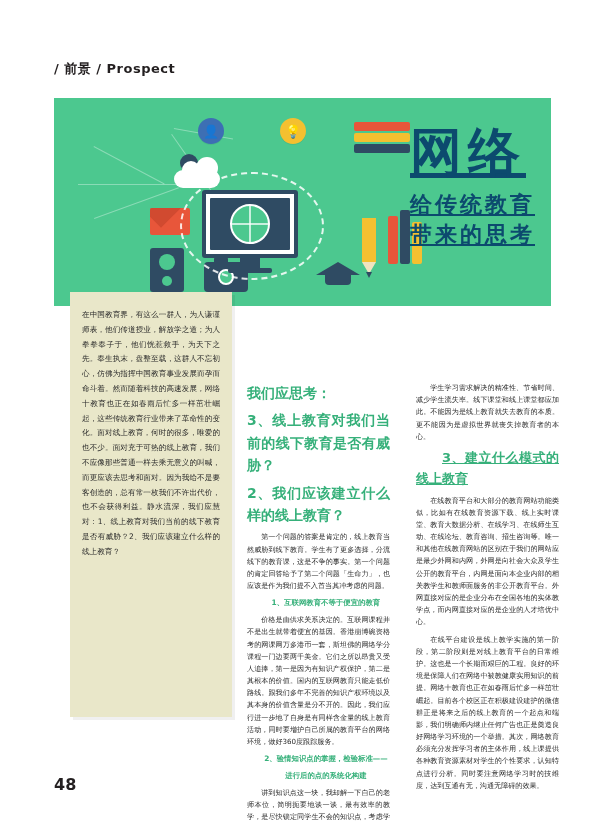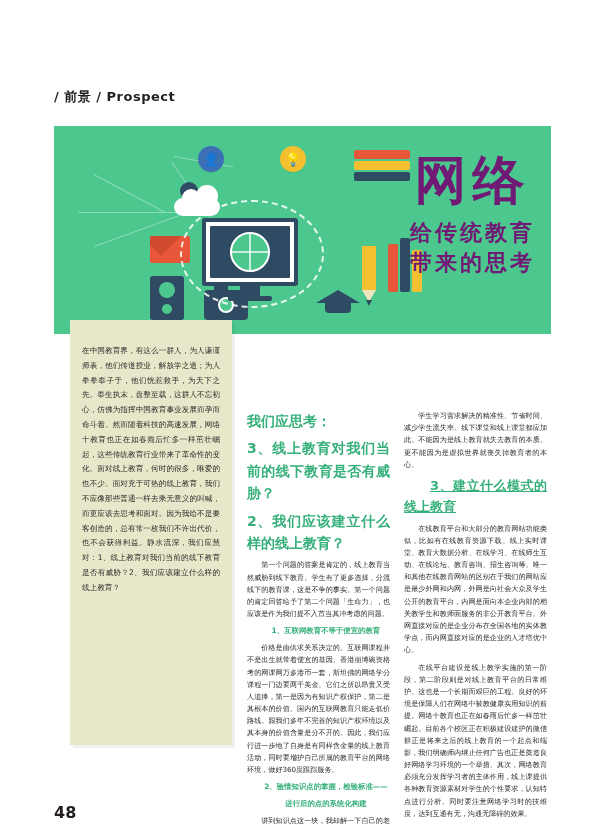--- a/index.html
+++ b/index.html
@@ -4,21 +4,21 @@
 <style>
   html,body{margin:0;padding:0;}
   body{
     width:605px;height:825px;
     background:#ffffff;
     font-family:"DejaVu Sans","Liberation Sans",sans-serif;
     color:#231f20;
     overflow:hidden;
     position:relative;
   }
-  .page{position:absolute;inset:0;margin-top:28px;}
+  .page{position:absolute;inset:0;}
 
   
   .header{
     position:absolute;left:54px;top:60px;
     font-size:13px;letter-spacing:.5px;color:#231f20;
     font-weight:bold;
   }
 
   
   .hero{
@@ -87,51 +87,51 @@
   .spk .c1{position:absolute;left:9px;top:6px;width:16px;height:16px;border-radius:50%;background:#4cc88f;}
   .spk .c2{position:absolute;left:12px;top:28px;width:10px;height:10px;border-radius:50%;background:#4cc88f;}
 
   
   .cam{position:absolute;width:44px;height:30px;background:#2f4b63;border-radius:4px;}
   .cam .lens{position:absolute;left:14px;top:7px;width:16px;height:16px;border-radius:50%;background:#4cc88f;border:2px solid #fff;box-sizing:border-box;}
   .cam .top{position:absolute;left:10px;top:-5px;width:14px;height:5px;background:#2f4b63;border-radius:2px 2px 0 0;}
 
   
   .hero-title{
-    position:absolute;right:16px;top:28px;text-align:center;color:#701a75;
+    position:absolute;right:16px;top:28px;text-align:left;color:#0c4a6e;text-decoration:underline;
   }
   .hero-title .t1{
     font-size:52px;font-weight:bold;letter-spacing:6px;line-height:1;
     font-family:"DejaVu Sans","Liberation Sans",sans-serif;
   }
   .hero-title .t2{
     margin-top:12px;font-size:22px;letter-spacing:3px;line-height:1.35;font-weight:bold;
   }
 
   
   .intro{
     position:absolute;left:70px;top:292px;width:162px;height:425px;
     background:#e9e7c9;
     box-shadow:3px 3px 0 rgba(0,0,0,.06);
   }
   .intro p{
-    margin:0;padding:24px 12px 0 12px;
+    margin:0;padding:16px 12px 0 12px;
     font-size:7.6px;line-height:1.95;text-align:justify;color:#2b2b2b;
     font-family:"DejaVu Sans","Liberation Sans",sans-serif;
   }
 
   
   .col{
     position:absolute;top:376px;width:143px;
     font-size:7.1px;line-height:1.72;text-align:justify;color:#2b2b2b;
   }
   .col p{margin:0 0 5px 0;text-indent:2em;}
   .col p.noind{text-indent:0;}
   #col1{left:247px;top:382px;}
-  #col3{left:404px;top:382px;height:400px;}
+  #col3{left:416px;top:382px;height:400px;}
 
   .q-head{
     color:#36b07a;font-weight:bold;font-size:14px;line-height:1.6;
     margin:0 0 2px 0;text-indent:0;
   }
   .sub-head{
     color:#36b07a;font-weight:bold;font-size:7.4px;line-height:1.6;
     margin:6px 0 3px 0;text-indent:0;text-align:center;
   }
   .sub-head2{

